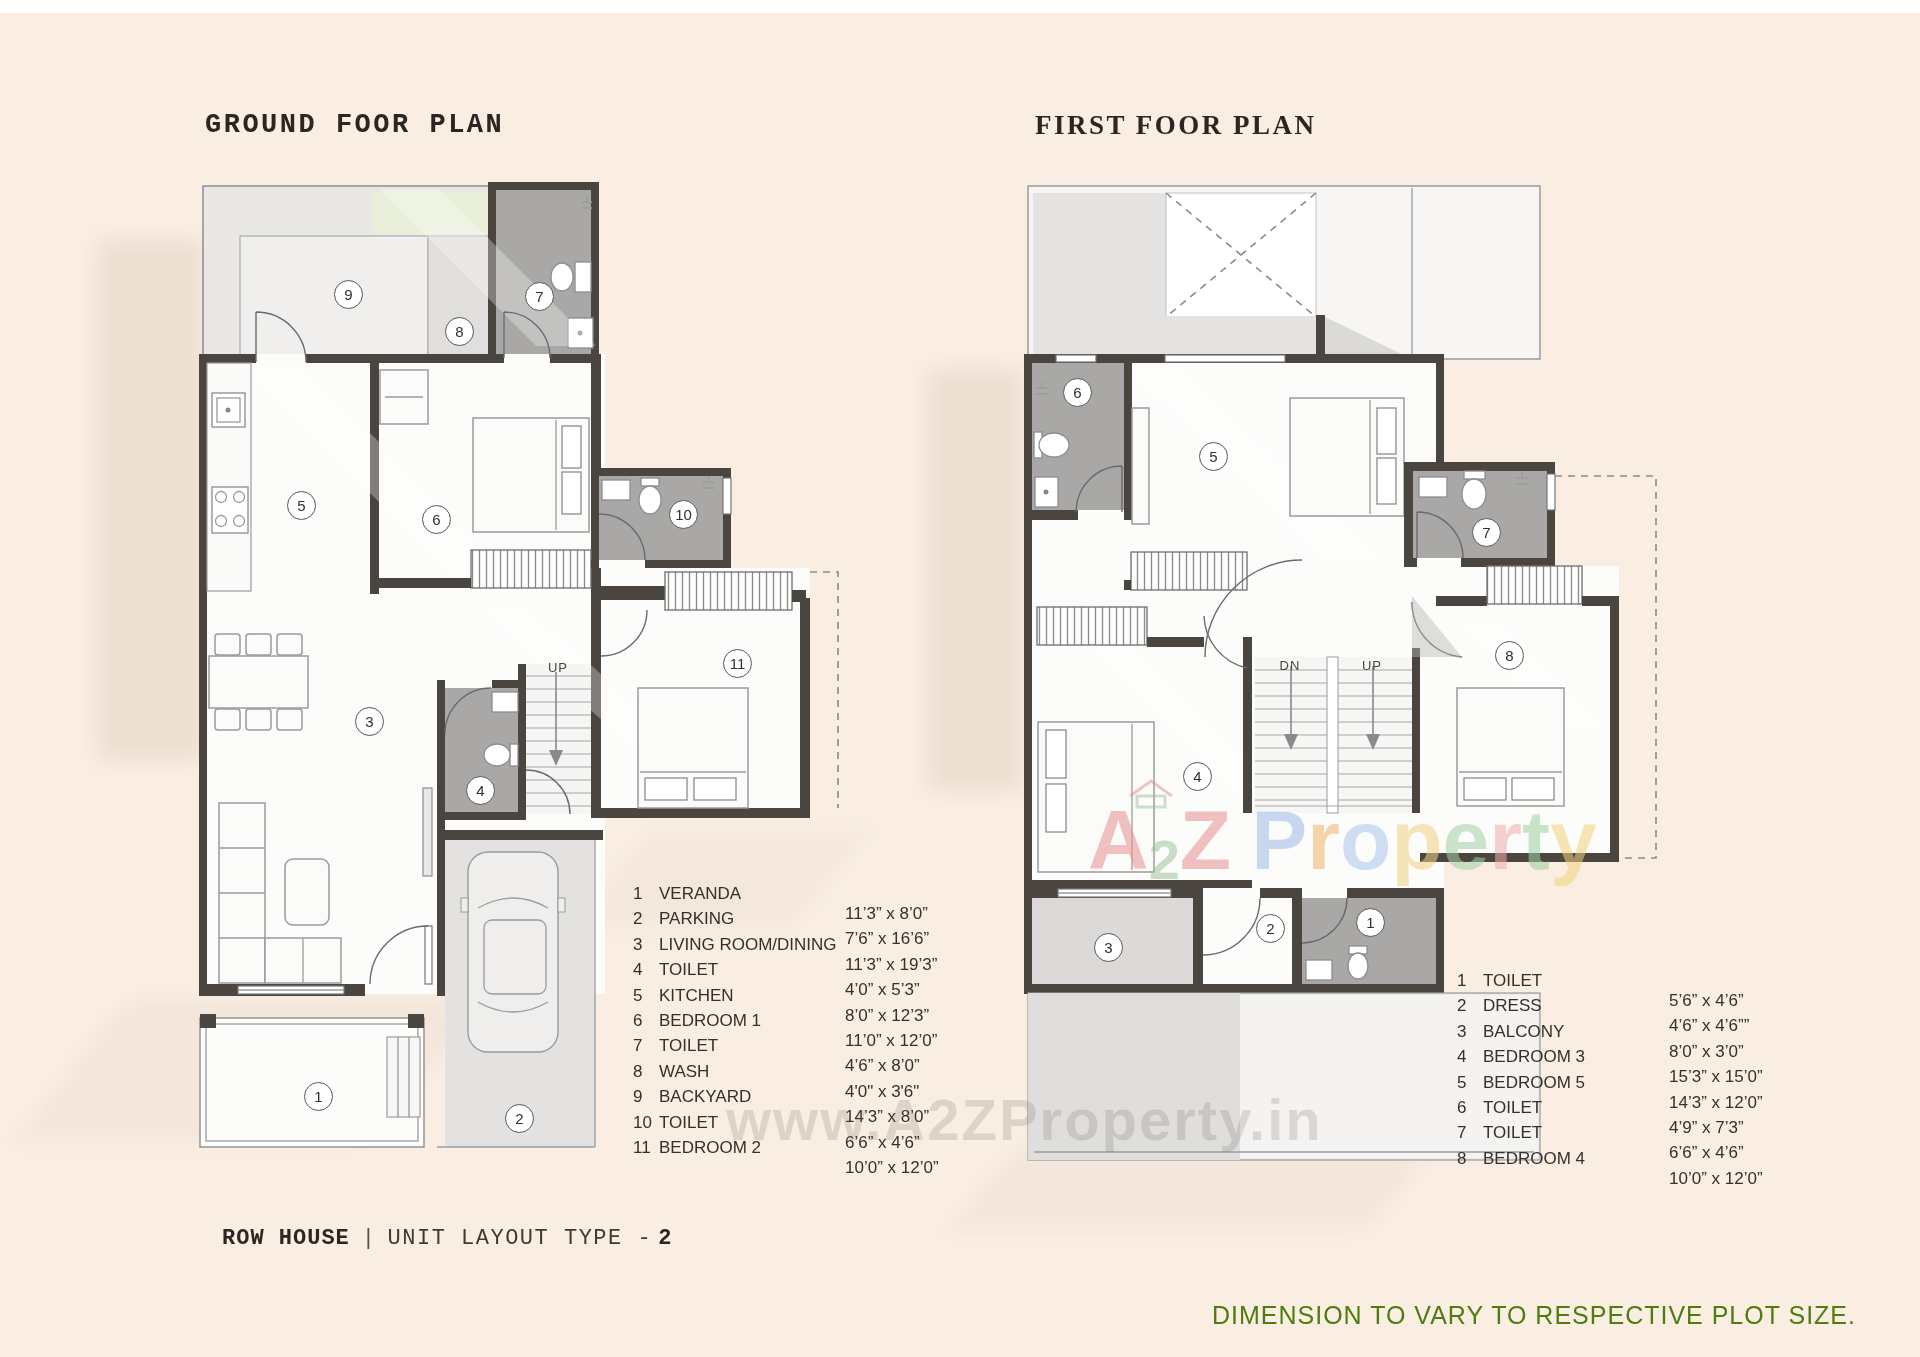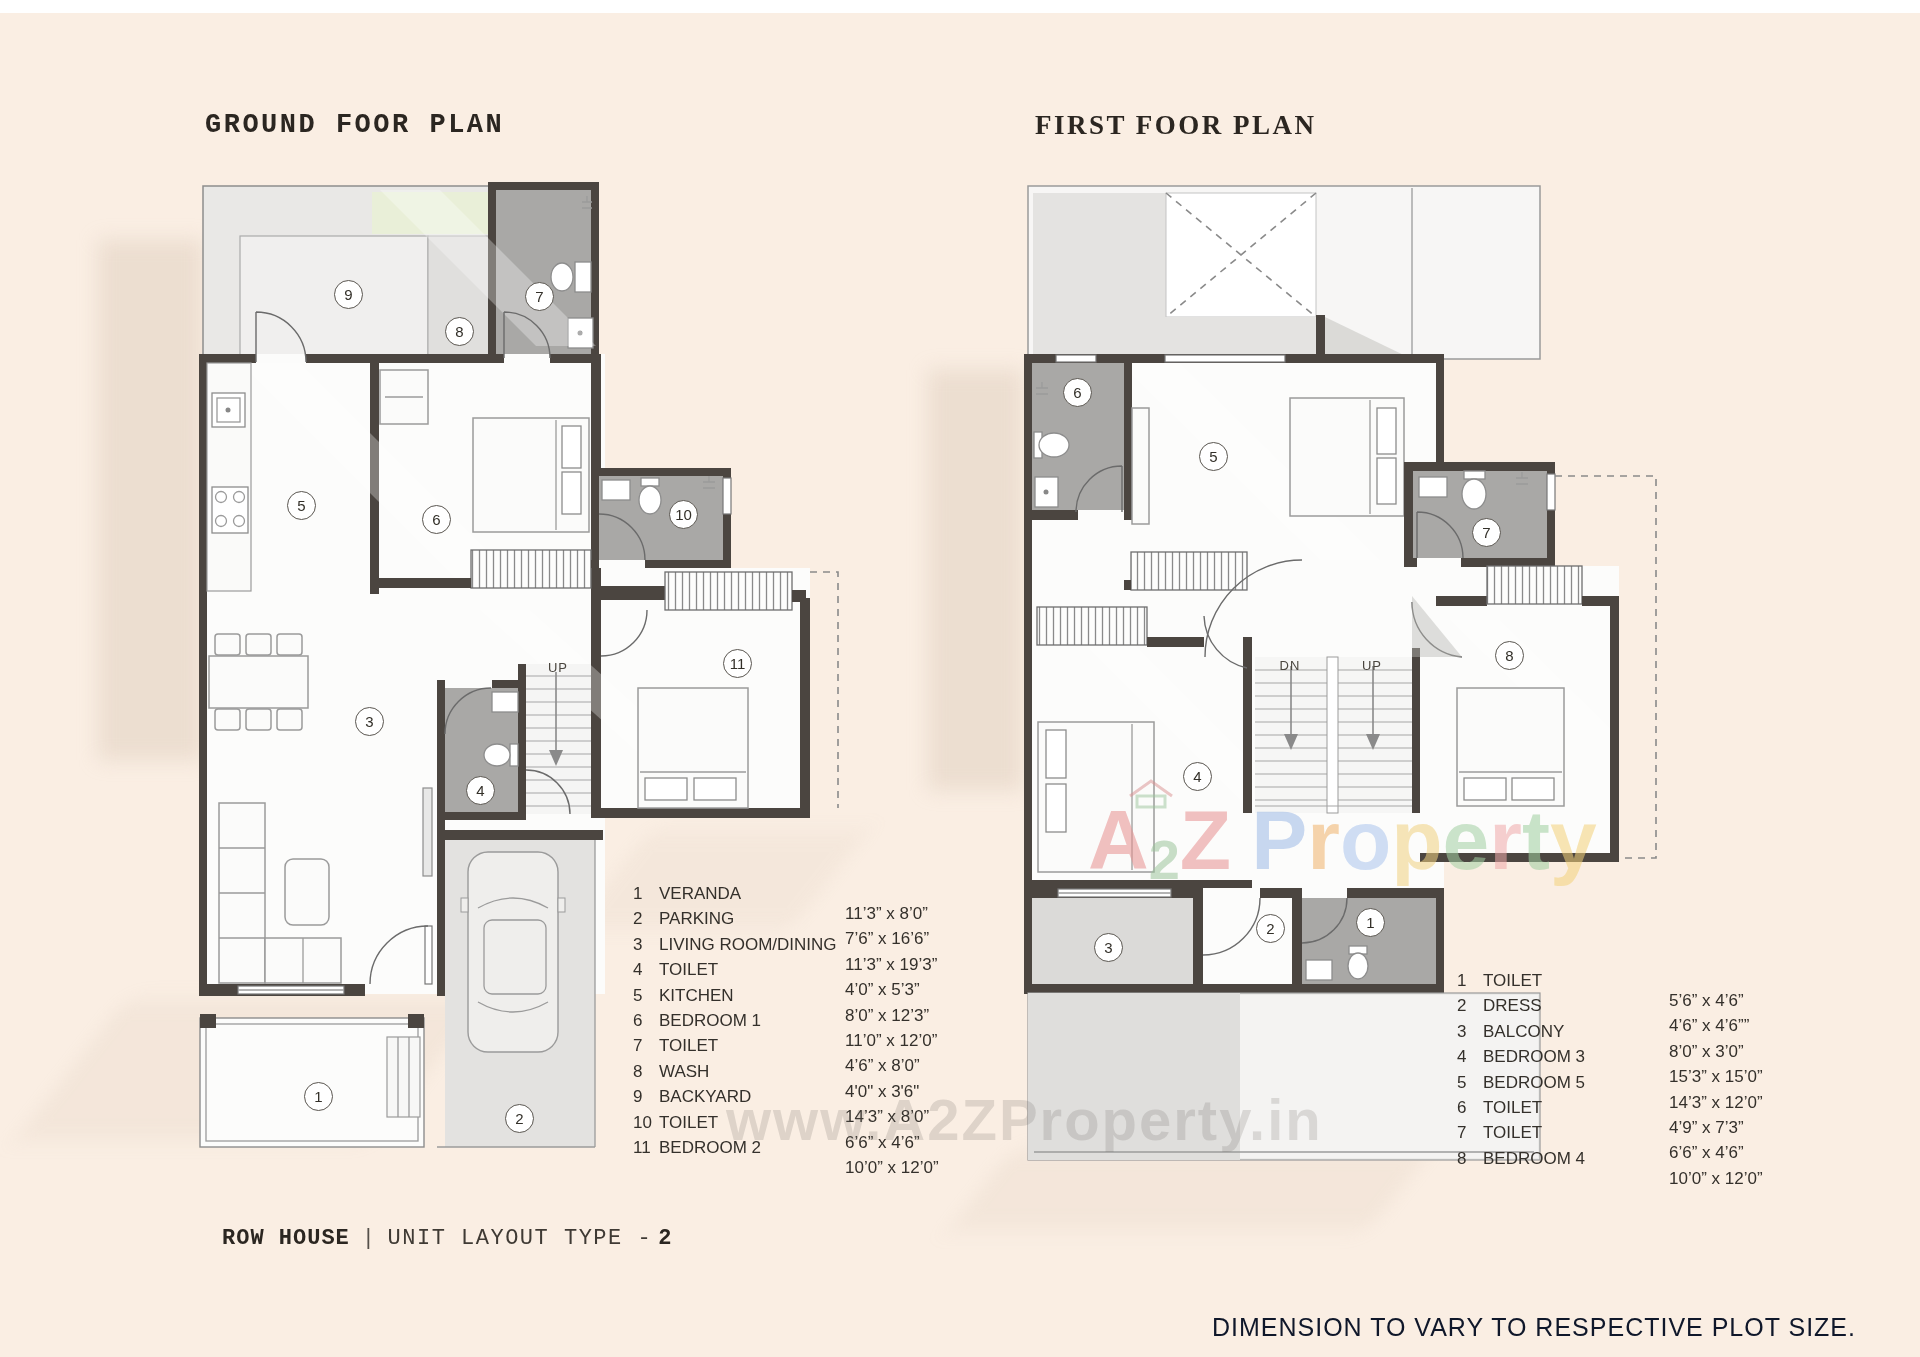--- a/index.html
+++ b/index.html
@@ -41,21 +41,21 @@
   .ln-name{width:186px;flex:none;}
   .ln-dim{flex:none;margin-top:20px;}
   
   .footer-left{position:absolute;left:222px;top:1226px;font-family:Liberation Mono, monospace;
                font-size:22px;color:#2b2621;letter-spacing:.5px;z-index:2;}
   .footer-left .bold{font-weight:bold;letter-spacing:1px;}
   .footer-left .sep{color:#55504a;margin:0 12px;font-weight:normal;}
   .footer-left .plain{font-weight:normal;color:#3f3a34;letter-spacing:1.5px;}
   .footer-left .num{font-weight:bold;margin-left:6px;}
   .footer-right{position:absolute;right:64px;top:1301px;font-size:25px;letter-spacing:1px;
-                color:#0f172a;z-index:2;margin-top:12px;}
+                color:#4d7c0f;z-index:2;}
   
   .wm-center{position:absolute;left:1088px;top:798px;display:flex;align-items:flex-start;
              font-weight:bold;opacity:.55;z-index:3;white-space:pre;}
   .wm-center span{font-size:84px;line-height:1;}
   .wm-center .wm-2{font-size:56px;margin-top:34px;}
   .wm-a,.wm-z{color:#e89090;} .wm-2{color:#9cc59c;}
   .wm-p0{color:#9db9e6;} .wm-p1{color:#f0b36a;} .wm-p2{color:#abc5ee;} .wm-p3{color:#f1d280;}
   .wm-p4{color:#a3d0a3;} .wm-p5{color:#f0aaaa;} .wm-p6{color:#9fcf9f;} .wm-p7{color:#f3d27a;}
   .wm-gap{width:20px;}
   .wm-house{position:absolute;left:1128px;top:778px;opacity:.5;z-index:3;}

